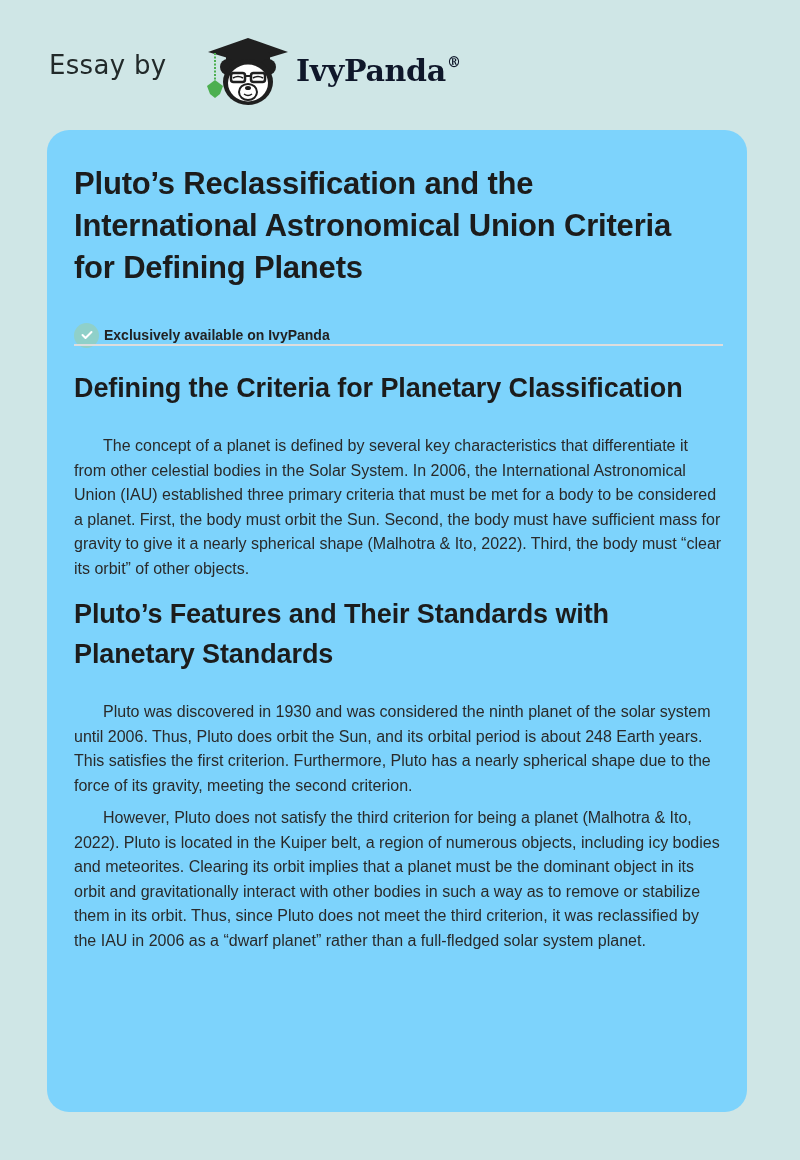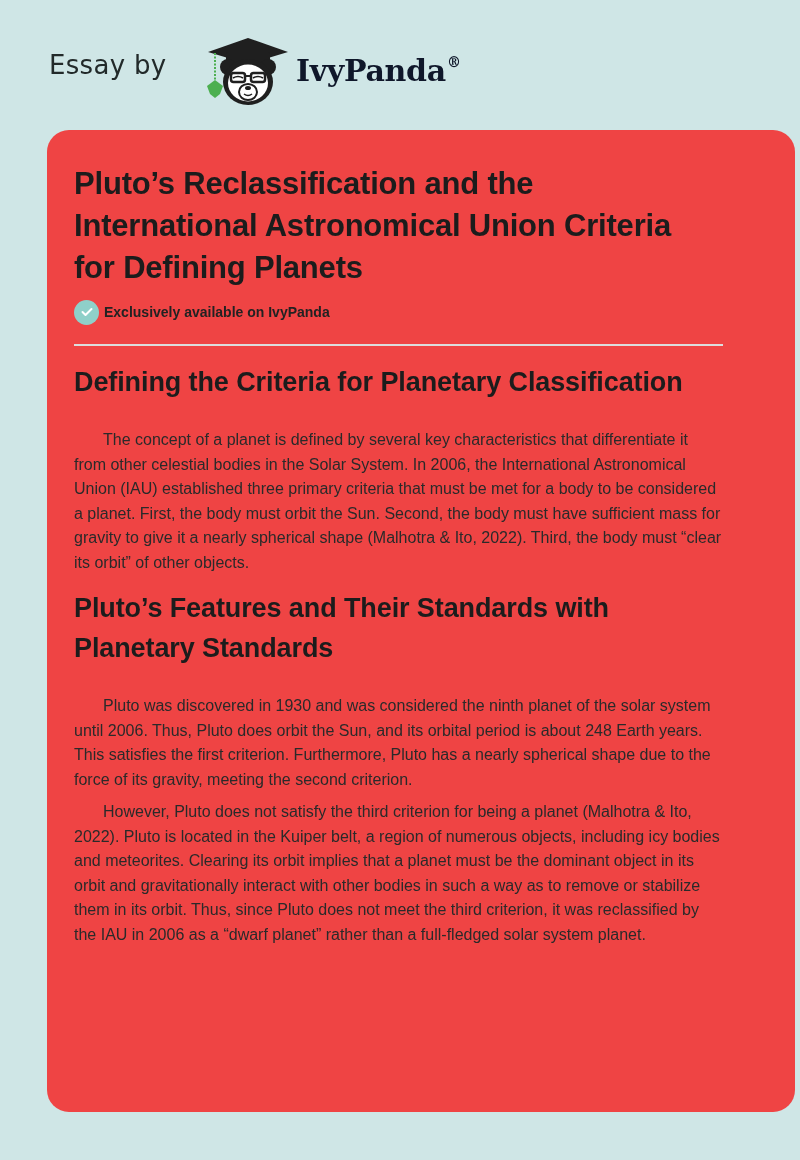--- a/index.html
+++ b/index.html
@@ -52,40 +52,39 @@
       font-size: 14px;
       vertical-align: 14px;
       margin-left: 1px;
     }
     .card {
       position: absolute;
       left: 47px;
       top: 130px;
       width: 700px;
       height: 982px;
-      background: #ef4444;
+      background: #7dd3fc;
       border-radius: 22px;
-      padding-left: 48px;
     }
     .title {
       position: absolute;
       left: 27px;
       top: 33px;
       width: 640px;
       margin: 0;
       font-size: 31px;
       line-height: 42px;
       font-weight: bold;
       color: #1c1c1c;
       letter-spacing: -0.2px;
     }
     .badge {
       position: absolute;
       left: 27px;
-      top: 169px;
+      top: 192px;
       height: 26px;
       display: flex;
       align-items: center;
     }
     .check-circle {
       width: 25px;
       height: 25px;
       border-radius: 50%;
       background: #8fd0c9;
       display: flex;
@@ -120,21 +119,21 @@
       color: #1c1c1c;
       letter-spacing: -0.1px;
     }
     .para {
       margin: 0;
       font-size: 16px;
       line-height: 24.5px;
       color: #2a2a2a;
       text-indent: 29px;
     }
-    .h1 { margin-top: 0; }
+    .h1 { margin-top: 6px; }
     .p1 { margin-top: 26px; }
     .h2 { margin-top: 13px; }
     .p2 { margin-top: 26px; }
     .p3 { margin-top: 8px; }
   </style>
 </head>
 <body>
 
 <div class="header">
   <span class="essay-by">Essay by</span>

